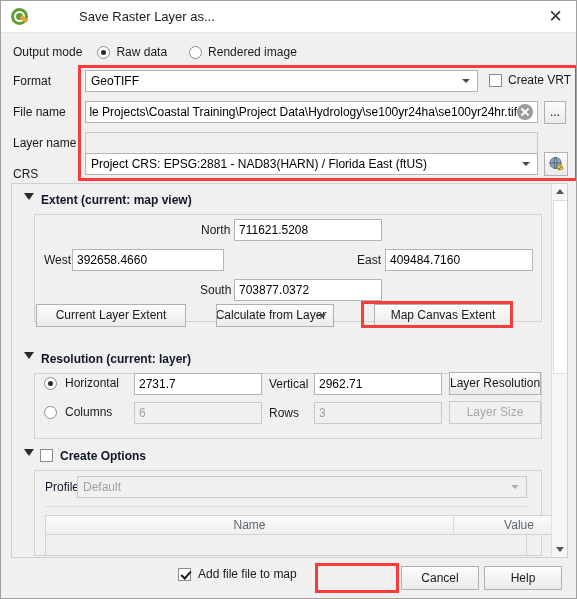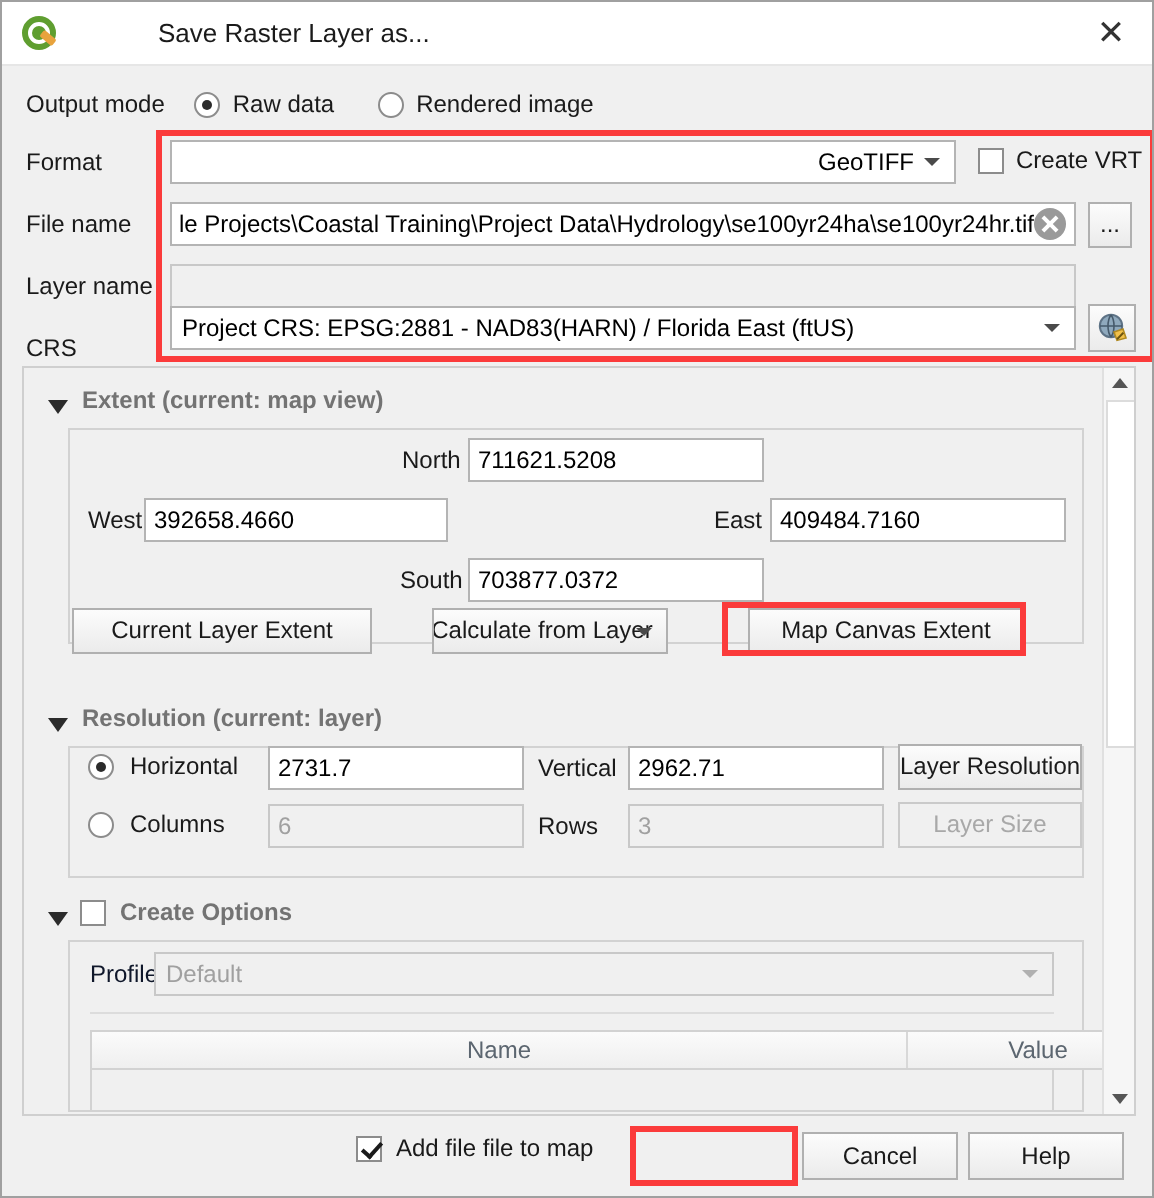--- a/index.html
+++ b/index.html
@@ -181,25 +181,25 @@
     left: 4px; top: 0px;
     width: 4px; height: 8px;
     border: solid #1a1a1a;
     border-width: 0 2px 2px 0;
     transform: rotate(42deg);
   }
 
   
   .group-title {
     display: flex;
-    align-items: flex-end;
+    align-items: flex-start;
     gap: 7px;
     font-weight: bold;
     font-size: 12px;
-    color: #737373;
+    color: #0f172a;
   }
   .tri-down {
     width: 0; height: 0;
     border-left: 5px solid transparent;
     border-right: 5px solid transparent;
     border-top: 7px solid #2b2b2b;
     cursor: pointer;
     flex: none;
   }
   .group-box {
@@ -341,21 +341,21 @@
       <span class="radio checked"></span>
       <span class="lbl">Raw data</span>
     </span>
     <span style="display:flex;align-items:center;gap:6px;margin-left:14px;">
       <span class="radio"></span>
       <span class="lbl">Rendered image</span>
     </span>
   </div>
 
   <div class="lbl" style="position:absolute; left:12px; top:73px;">Format</div>
-  <div class="combo" style="position:absolute; left:84px; top:69px; width:393px;text-align:right;">
+  <div class="combo" style="position:absolute; left:84px; top:69px; width:393px;">
     <span>GeoTIFF</span>
     <span class="arrow"></span>
   </div>
   <div style="position:absolute; left:488px; top:72px; display:flex; align-items:center; gap:6px;">
     <span class="cbx"></span>
     <span class="lbl">Create VRT</span>
   </div>
 
   <div class="lbl" style="position:absolute; left:12px; top:104px;">File name</div>
   <div class="field" style="position:absolute; left:84px; top:100px; width:453px; display:flex; align-items:center;">

